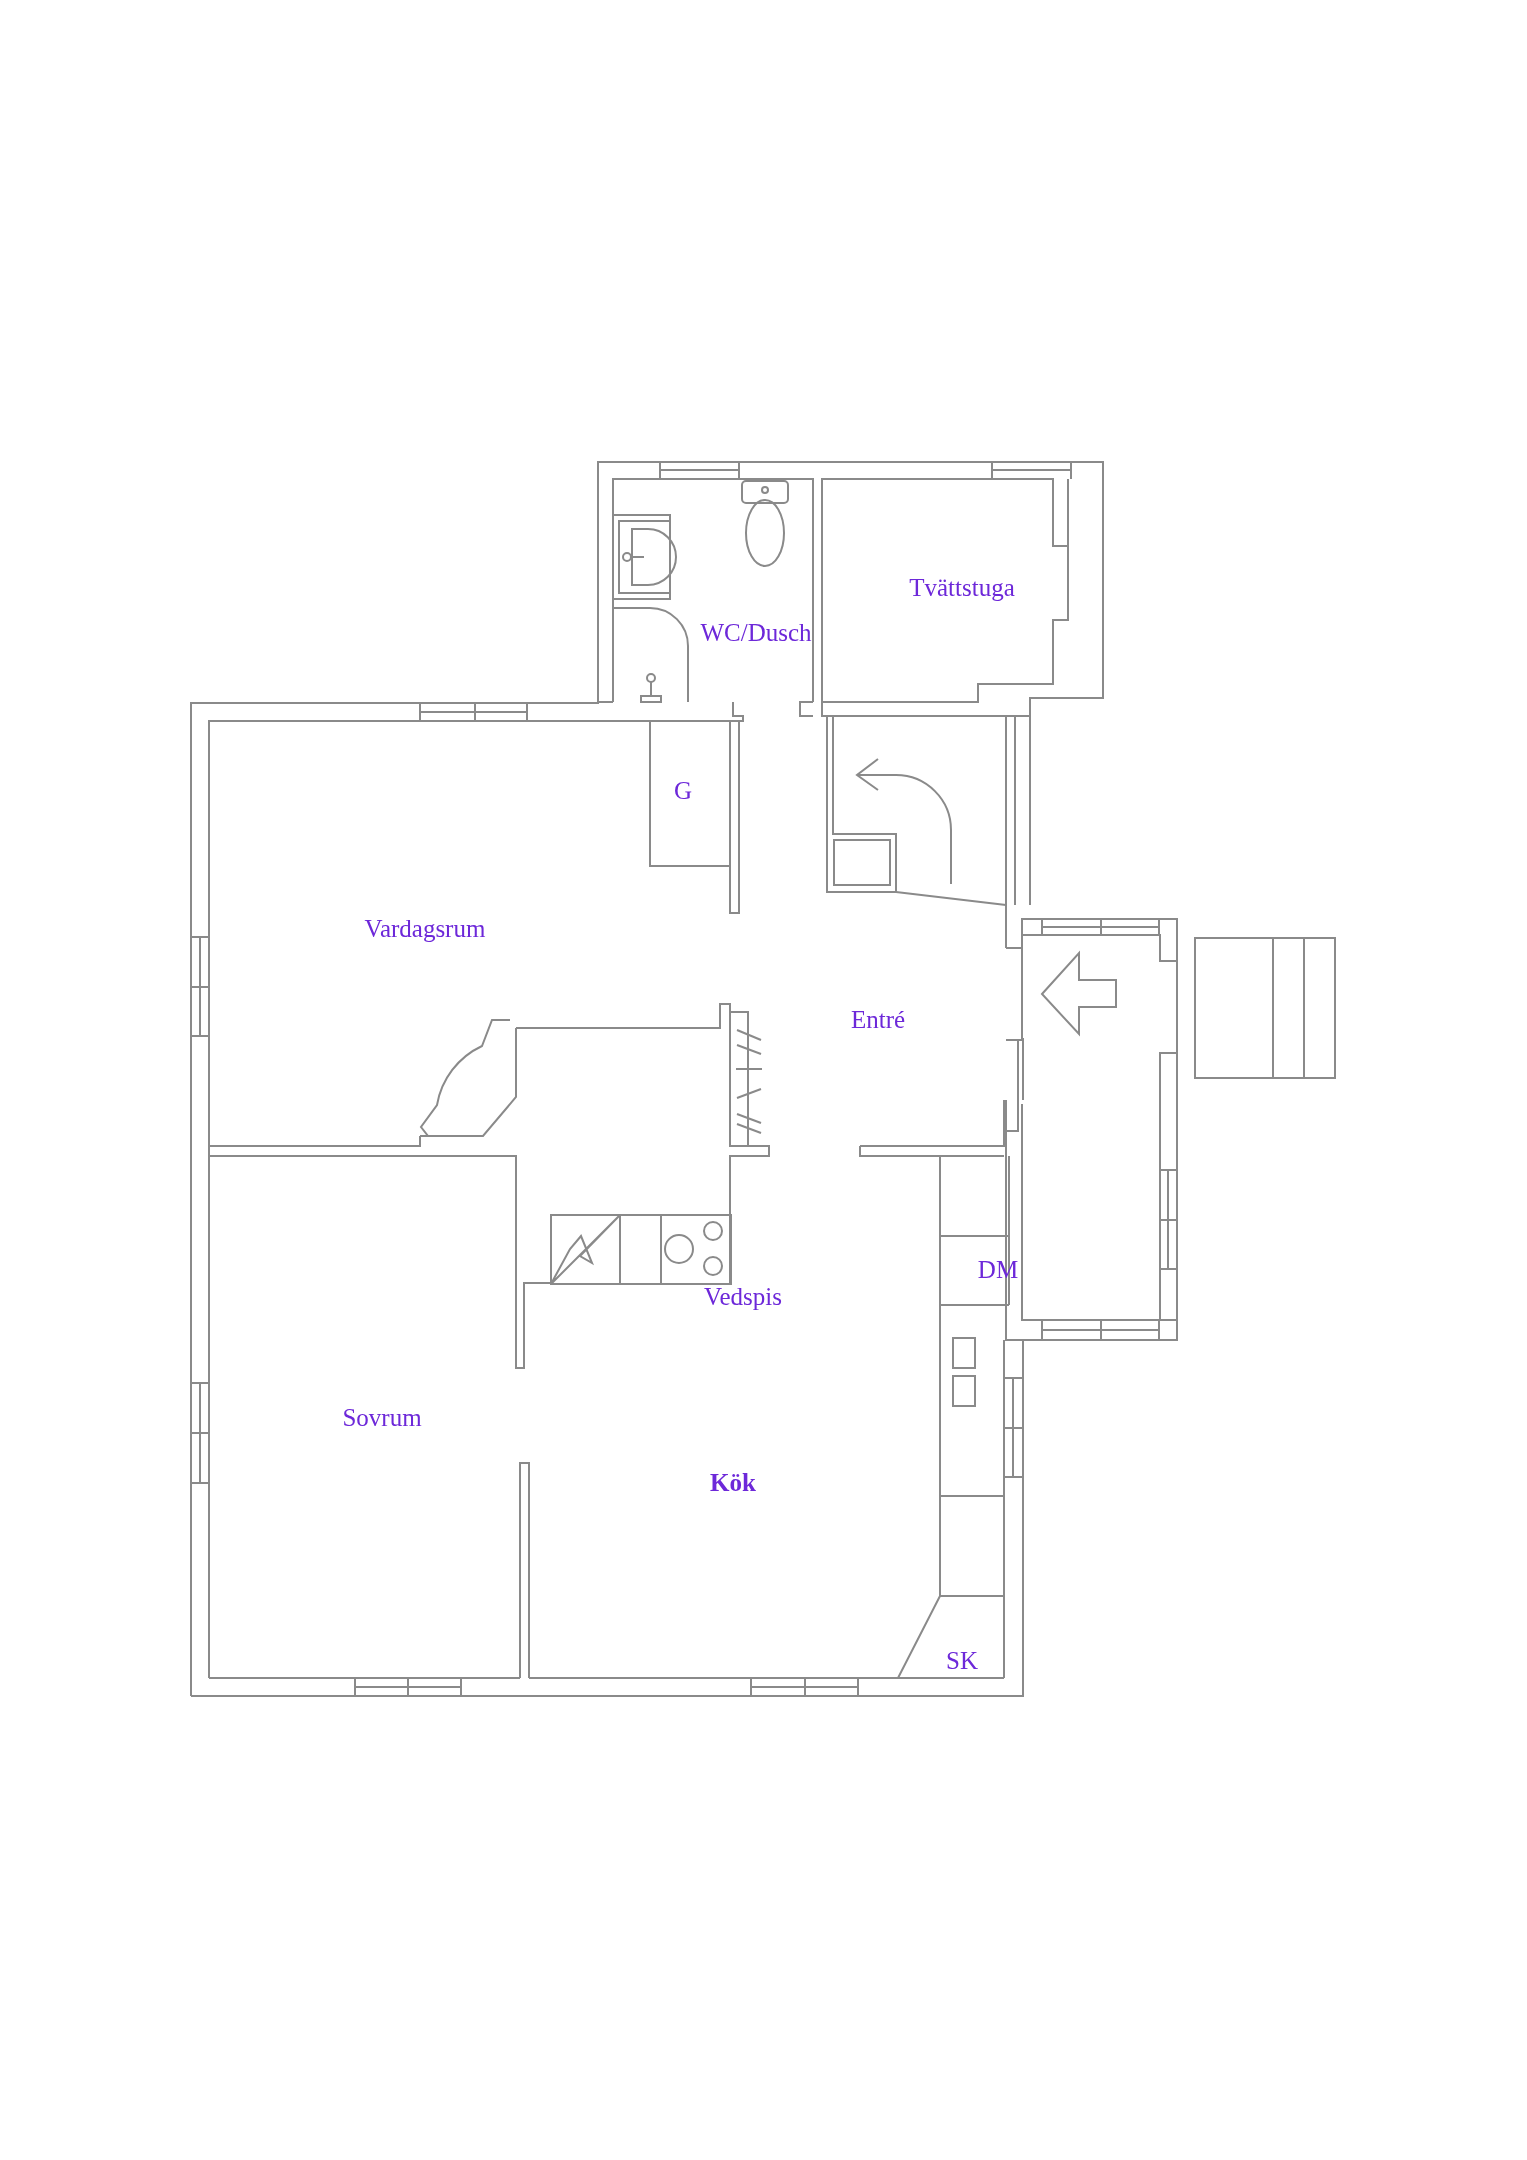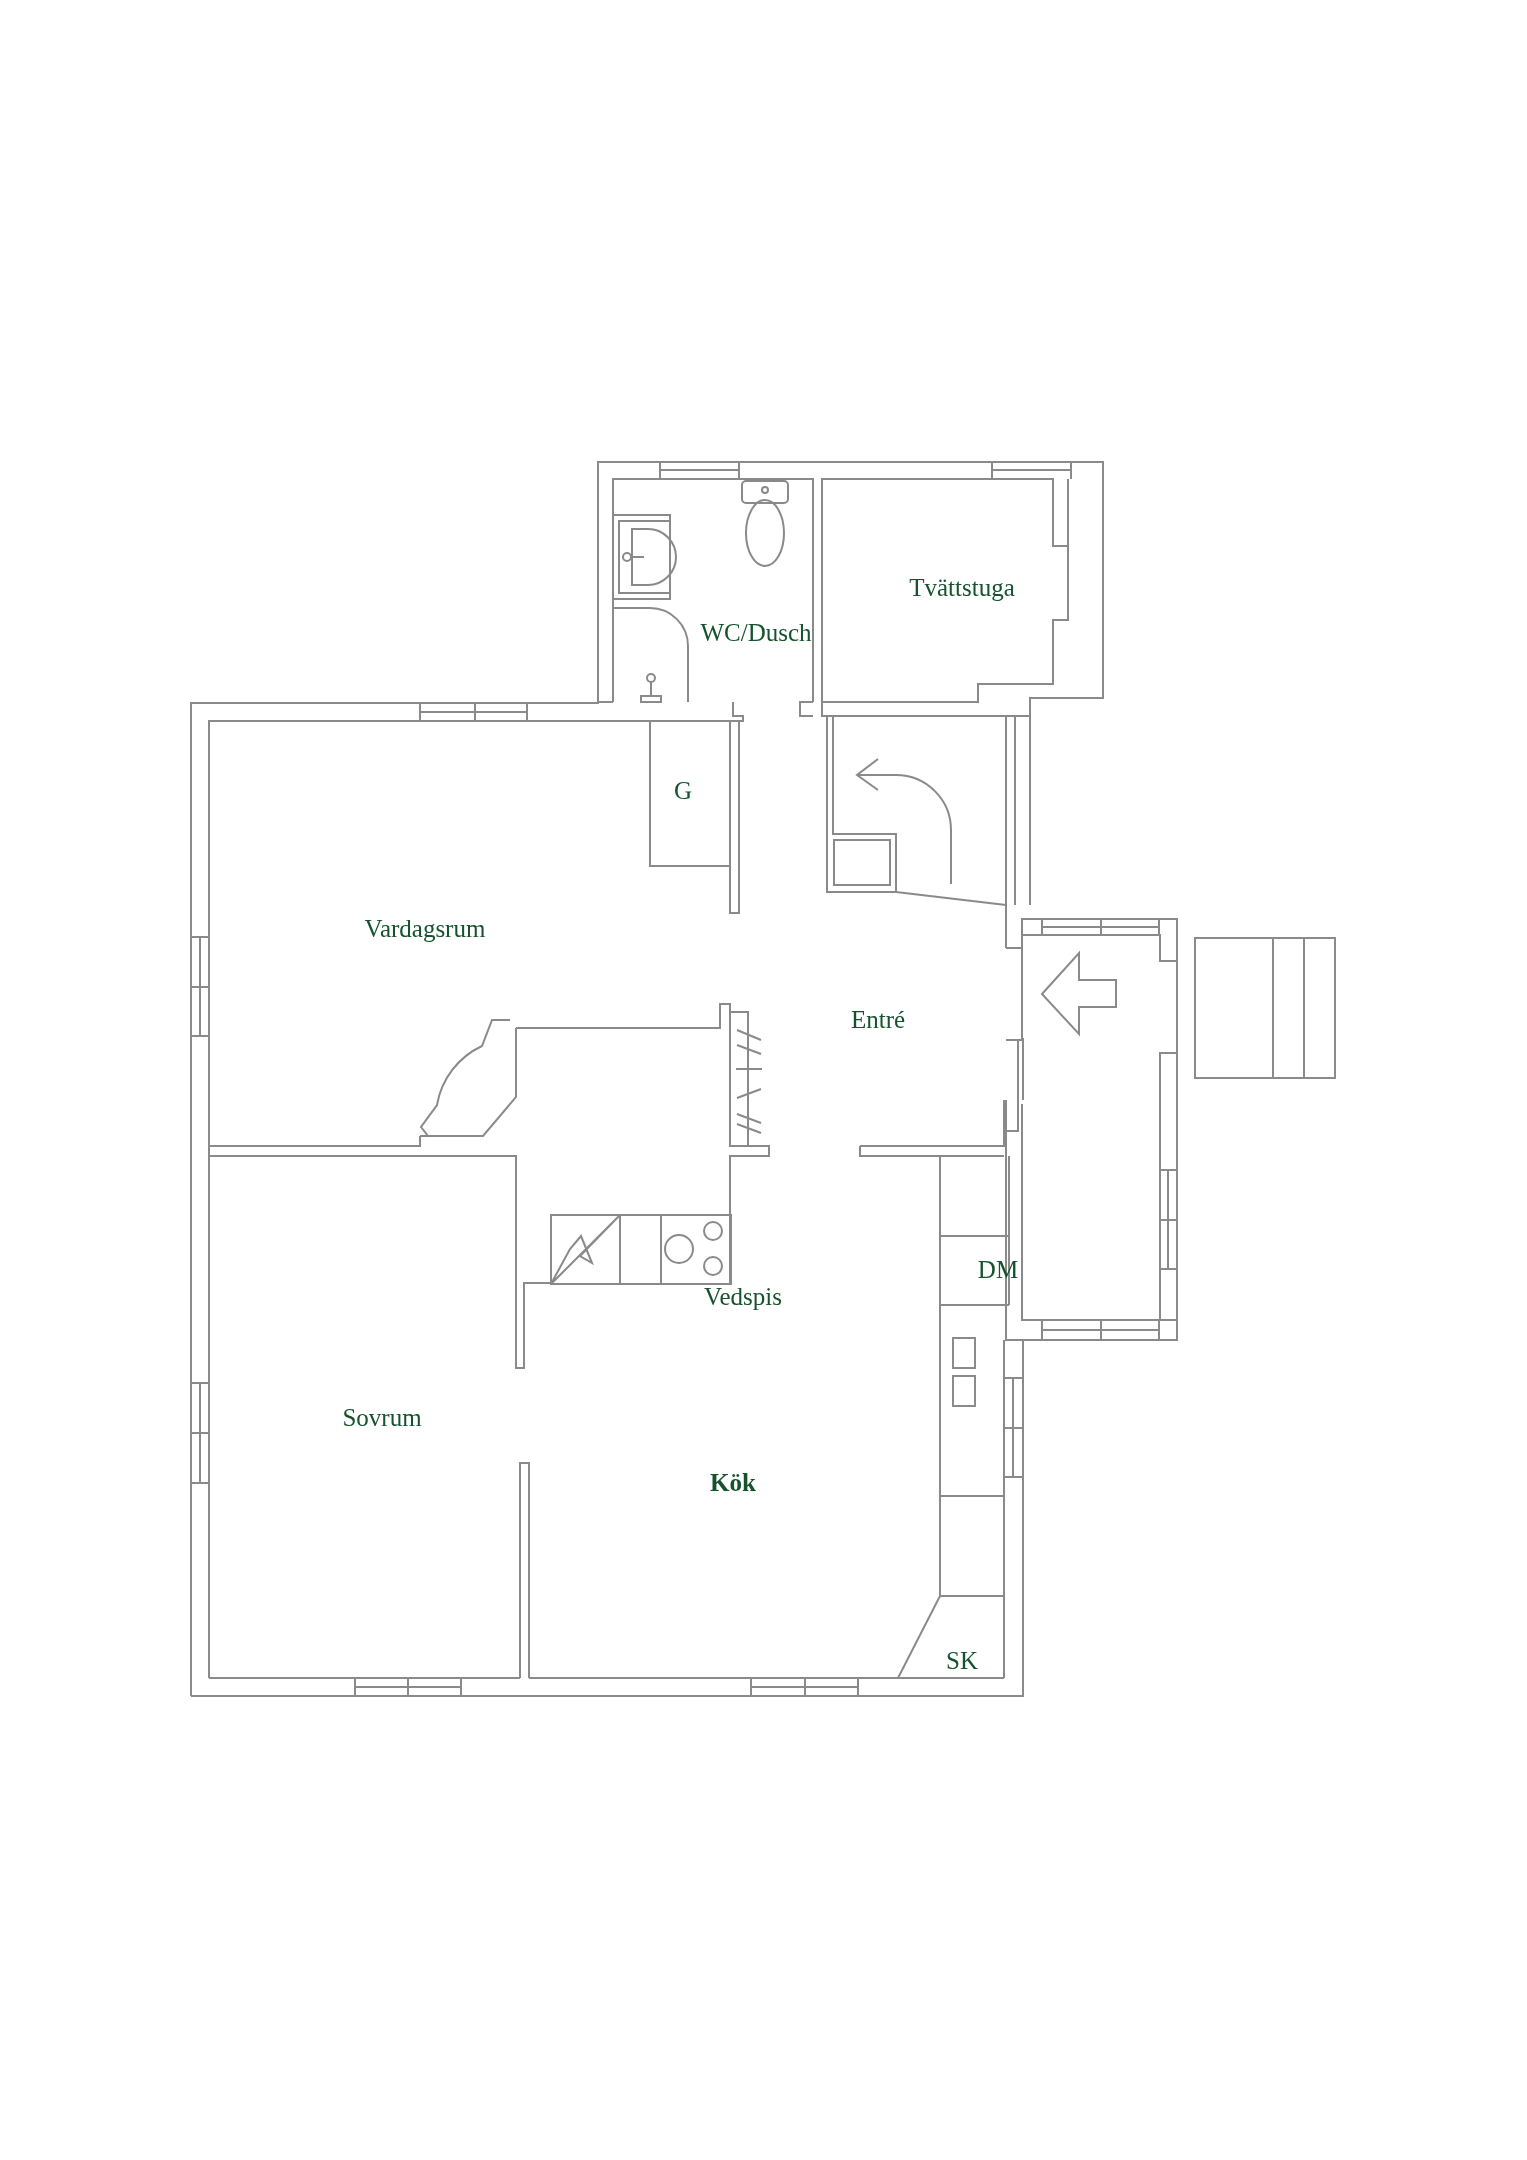--- a/index.html
+++ b/index.html
@@ -1,19 +1,19 @@
 <!DOCTYPE html>
 <html><head>
 <meta charset="utf-8">
 <style>
   html, body { margin: 0; padding: 0; background: #ffffff; }
   body { width: 1527px; height: 2160px; position: relative; overflow: hidden; }
   svg.plan { position: absolute; left: 0; top: 0; }
   .w { fill: none; stroke: #8a8a8a; stroke-width: 2; }
-  .lbl { position: absolute; font-family: "Liberation Serif", "DejaVu Serif", serif; color: #14532d; font-size: 25px; white-space: nowrap; transform: translate(-50%, -50%); }
+  .lbl { position: absolute; font-family: "Liberation Serif", "DejaVu Serif", serif; color: #6d28d9; font-size: 25px; white-space: nowrap; transform: translate(-50%, -50%); }
 </style>
 </head>
 <body>
 
 <svg class="plan" width="1527" height="2160" viewBox="0 0 1527 2160">
 
   <g>
     <polyline class="w" points="191,1696 191,703 598,703 598,462 1103,462 1103,698 1030,698 1030,905"></polyline>
     <polyline class="w" points="209,1678 209,721 743,721 743,715 "></polyline>
     <polyline class="w" points="191,1696 1023,1696 1023,1340"></polyline>

